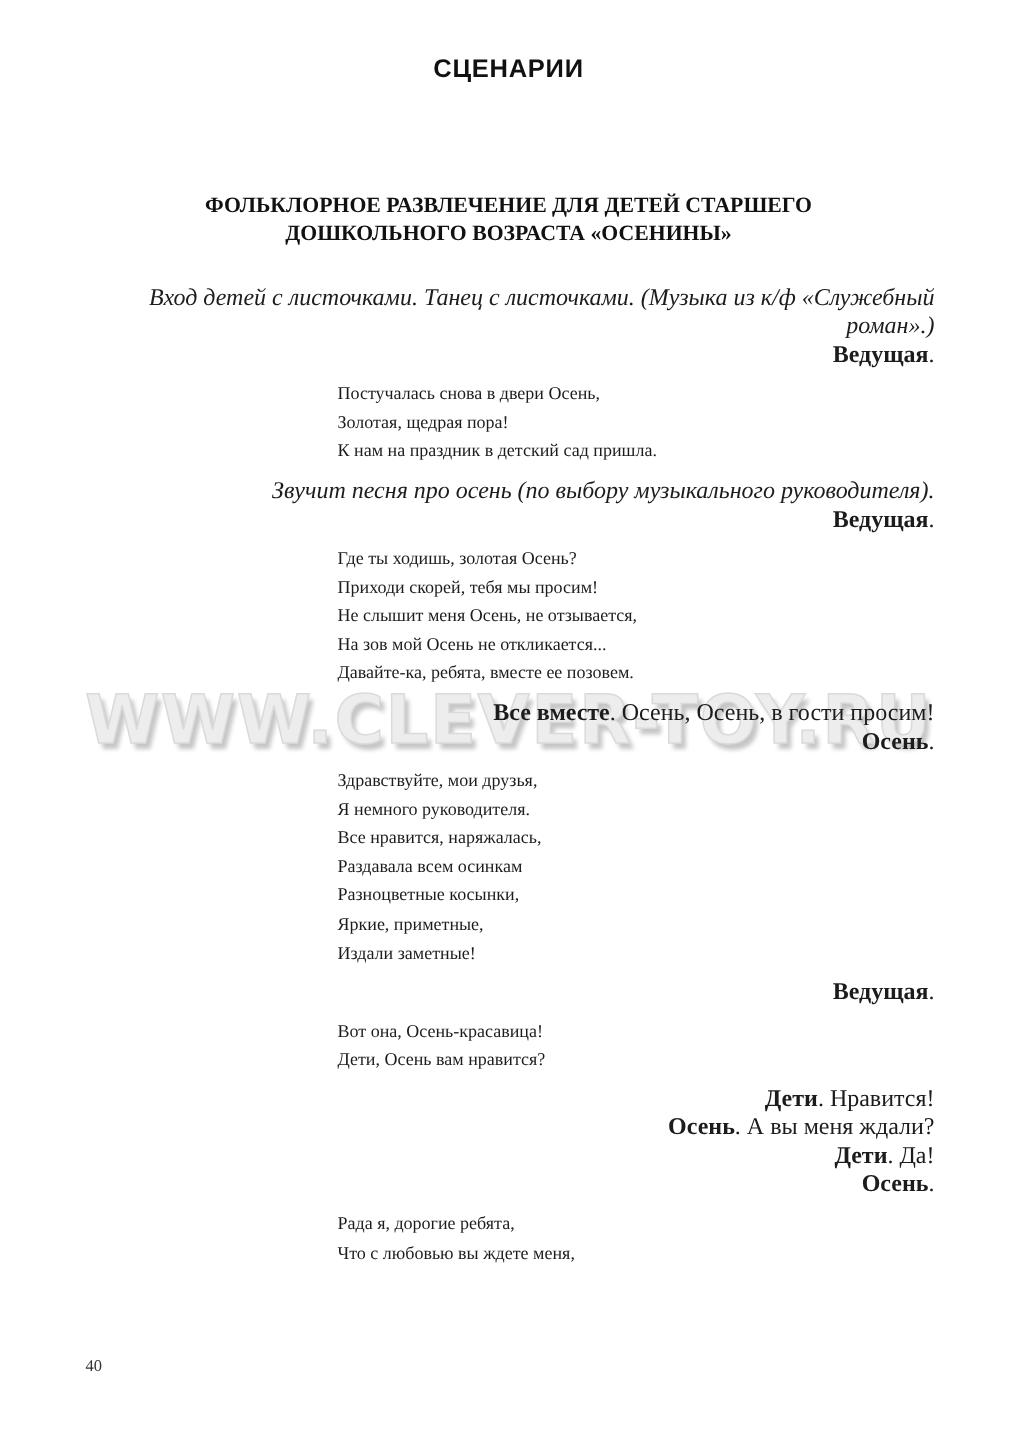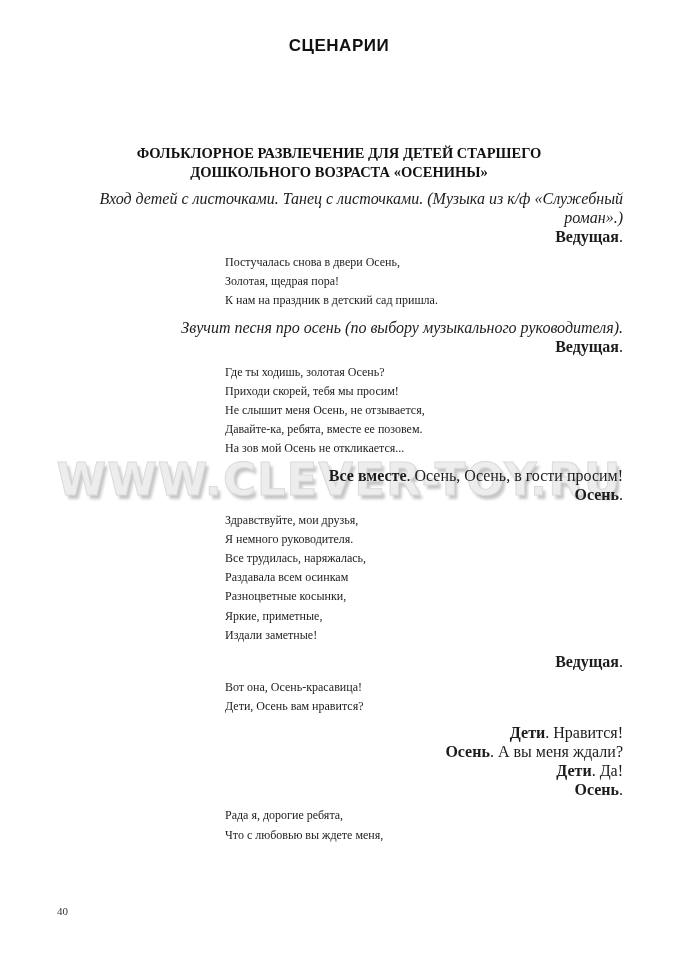--- a/index.html
+++ b/index.html
@@ -41,21 +41,21 @@
     text-align: center;
     font-family: "Liberation Sans", "DejaVu Sans", sans-serif;
     font-weight: 700;
     font-size: 17px;
     letter-spacing: 0.5px;
     color: #111;
     z-index: 1;
   }
   .doc-title {
     position: absolute;
-    top: 144px;
+    top: 128px;
     left: 50%;
     transform: translateX(-50%);
     width: 480px;
     margin: 0;
     text-align: center;
     font-weight: 700;
     font-size: 14.5px;
     line-height: 19px;
     color: #111;
     z-index: 1;
@@ -111,29 +111,29 @@
         <div class="verse-line">Постучалась снова в двери Осень,</div>
         <div class="verse-line">Золотая, щедрая пора!</div>
         <div class="verse-line">К нам на праздник в детский сад пришла.</div>
       </div>
       <p class="stage">Звучит песня про осень (по выбору музыкального руководителя).</p>
       <p class="line"><strong class="speaker">Ведущая</strong>.</p>
       <div class="verse">
         <div class="verse-line">Где ты ходишь, золотая Осень?</div>
         <div class="verse-line">Приходи скорей, тебя мы просим!</div>
         <div class="verse-line">Не слышит меня Осень, не отзывается,</div>
+        <div class="verse-line">На зов мой Осень не откликается...</div>
         <div class="verse-line">Давайте-ка, ребята, вместе ее позовем.</div>
-        <div class="verse-line">На зов мой Осень не откликается...</div>
       </div>
       <p class="line"><strong class="speaker">Все вместе</strong>. Осень, Осень, в гости просим!</p>
       <p class="line"><strong class="speaker">Осень</strong>.</p>
       <div class="verse">
         <div class="verse-line">Здравствуйте, мои друзья,</div>
         <div class="verse-line">Я немного руководителя.</div>
-        <div class="verse-line">Все трудилась, наряжалась,</div>
+        <div class="verse-line">Все нравится, наряжалась,</div>
         <div class="verse-line">Раздавала всем осинкам</div>
         <div class="verse-line">Разноцветные косынки,</div>
         <div class="verse-line">Яркие, приметные,</div>
         <div class="verse-line">Издали заметные!</div>
       </div>
       <p class="line"><strong class="speaker">Ведущая</strong>.</p>
       <div class="verse">
         <div class="verse-line">Вот она, Осень-красавица!</div>
         <div class="verse-line">Дети, Осень вам нравится?</div>
       </div>

